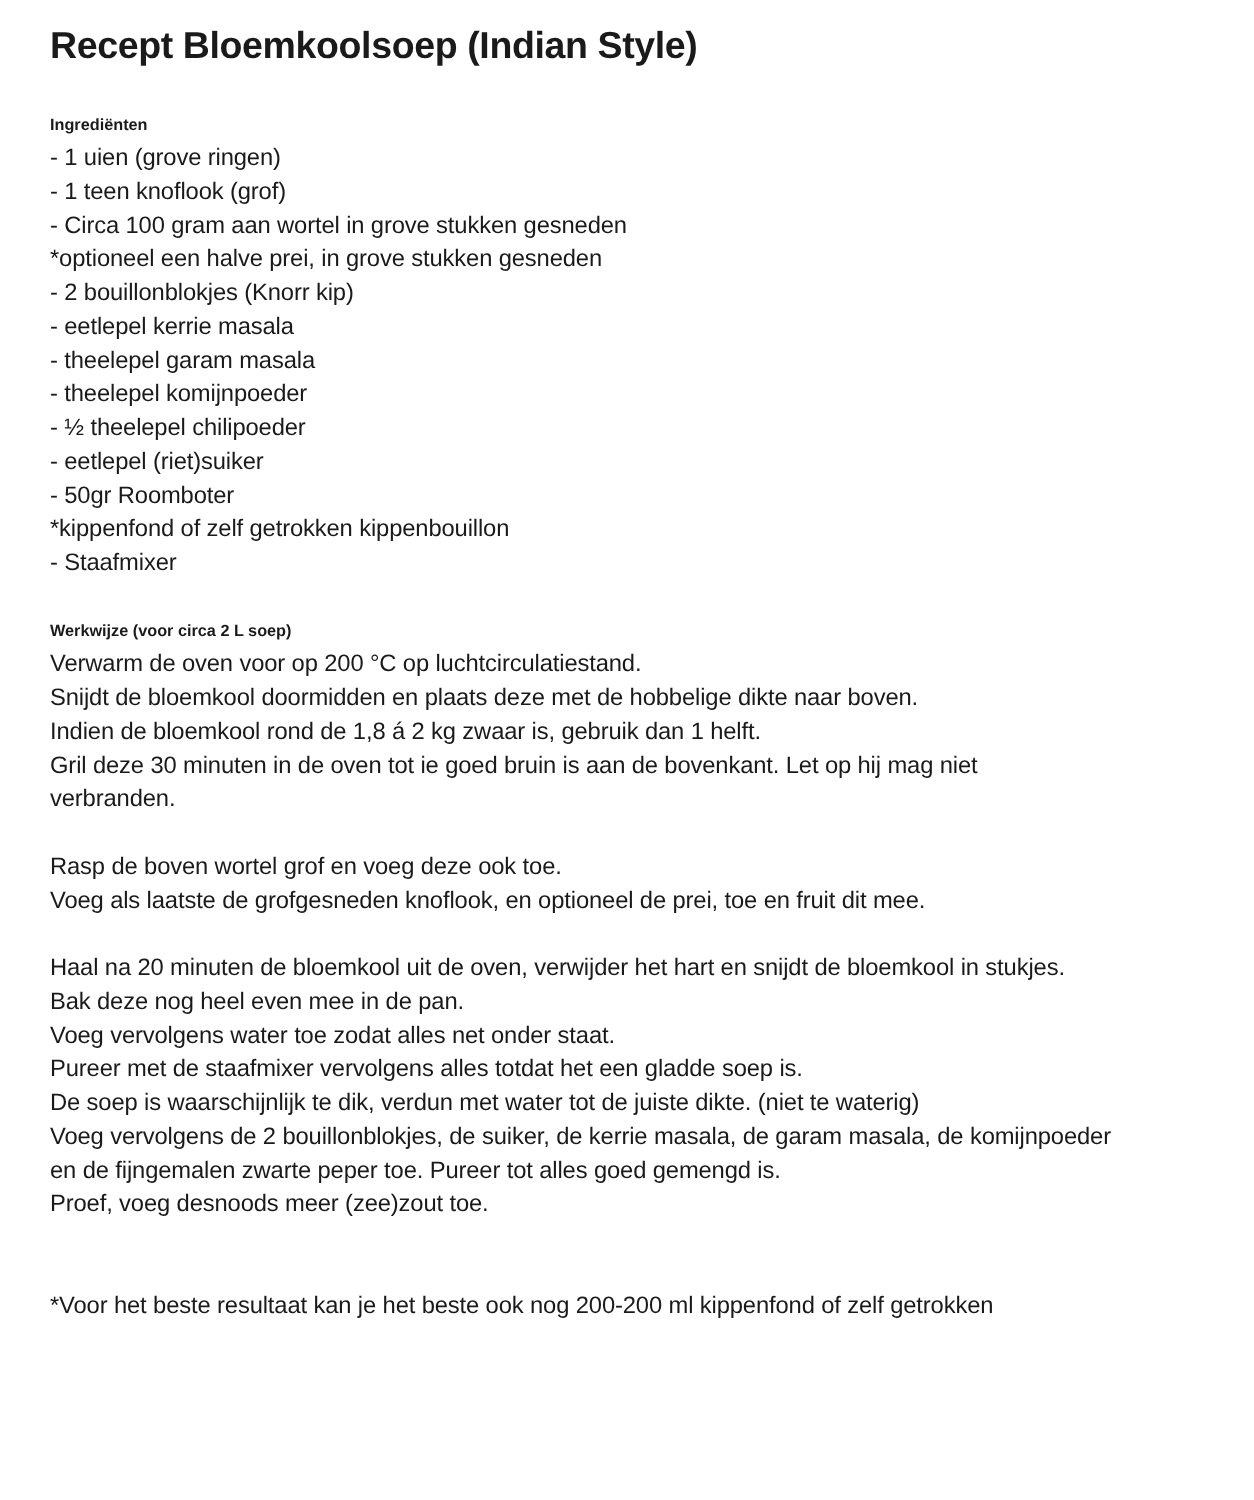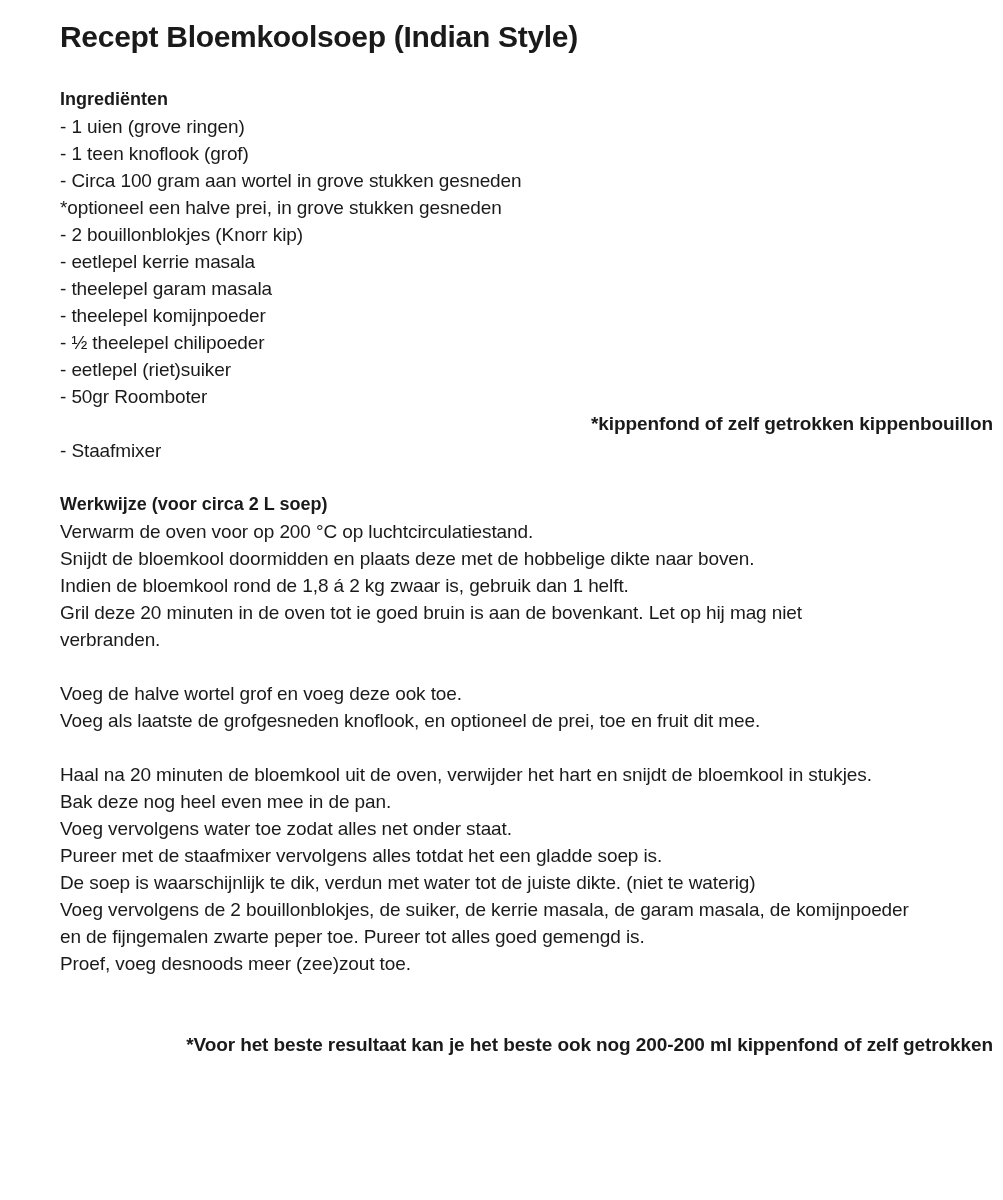--- a/index.html
+++ b/index.html
@@ -11,49 +11,48 @@
     width: 1003px;
     height: 1200px;
     overflow: hidden;
     font-family: "Liberation Sans", sans-serif;
     color: #1a1a1a;
   }
   .page {
     box-sizing: border-box;
     width: 1003px;
     height: 1200px;
-    padding: 18px 10px 0 60px;
+    padding: 18px 10px 0 40px;
   }
   .doc-title {
     margin: 0;
     font-size: 30px;
     line-height: 38px;
     font-weight: bold;
     letter-spacing: -0.3px;
     white-space: nowrap;
   }
   .section-heading {
     margin: 0;
-    font-size: 18px;
+    font-size: 13px;
     line-height: 27px;
     font-weight: bold;
     white-space: nowrap;
   }
   .heading-gap {
     height: 30px;
   }
   .line {
     font-size: 19px;
     line-height: 27px;
     letter-spacing: -0.1px;
     white-space: nowrap;
   }
   .bold {
-    font-weight: bold;
-    text-align: right;
+    font-weight: normal;
   }
   .spacer {
     height: 27px;
   }
   .spacer-lg {
     height: 54px;
   }
 </style>
 </head>
 <body>
@@ -80,26 +79,26 @@
   <div class="line bold">*kippenfond of zelf getrokken kippenbouillon</div>
   <div class="line">- Staafmixer</div>
 
   <div class="spacer"></div>
 
   <h2 class="section-heading">Werkwijze (voor circa 2 L soep)</h2>
 
   <div class="line">Verwarm de oven voor op 200 °C op luchtcirculatiestand.</div>
   <div class="line">Snijdt de bloemkool doormidden en plaats deze met de hobbelige dikte naar boven.</div>
   <div class="line">Indien de bloemkool rond de 1,8 á 2 kg zwaar is, gebruik dan 1 helft.</div>
-  <div class="line">Gril deze 20 minuten in de oven tot ie goed bruin is aan de bovenkant. Let op hij mag niet</div>
+  <div class="line">Gril deze 30 minuten in de oven tot ie goed bruin is aan de bovenkant. Let op hij mag niet</div>
   <div class="line">verbranden.</div>
 
   <div class="spacer"></div>
 
-  <div class="line">Voeg de halve wortel grof en voeg deze ook toe.</div>
+  <div class="line">Rasp de boven wortel grof en voeg deze ook toe.</div>
   <div class="line">Voeg als laatste de grofgesneden knoflook, en optioneel de prei, toe en fruit dit mee.</div>
 
   <div class="spacer"></div>
 
   <div class="line">Haal na 20 minuten de bloemkool uit de oven, verwijder het hart en snijdt de bloemkool in stukjes.</div>
   <div class="line">Bak deze nog heel even mee in de pan.</div>
   <div class="line">Voeg vervolgens water toe zodat alles net onder staat.</div>
   <div class="line">Pureer met de staafmixer vervolgens alles totdat het een gladde soep is.</div>
   <div class="line">De soep is waarschijnlijk te dik, verdun met water tot de juiste dikte. (niet te waterig)</div>
   <div class="line">Voeg vervolgens de 2 bouillonblokjes, de suiker, de kerrie masala, de garam masala, de komijnpoeder</div>

